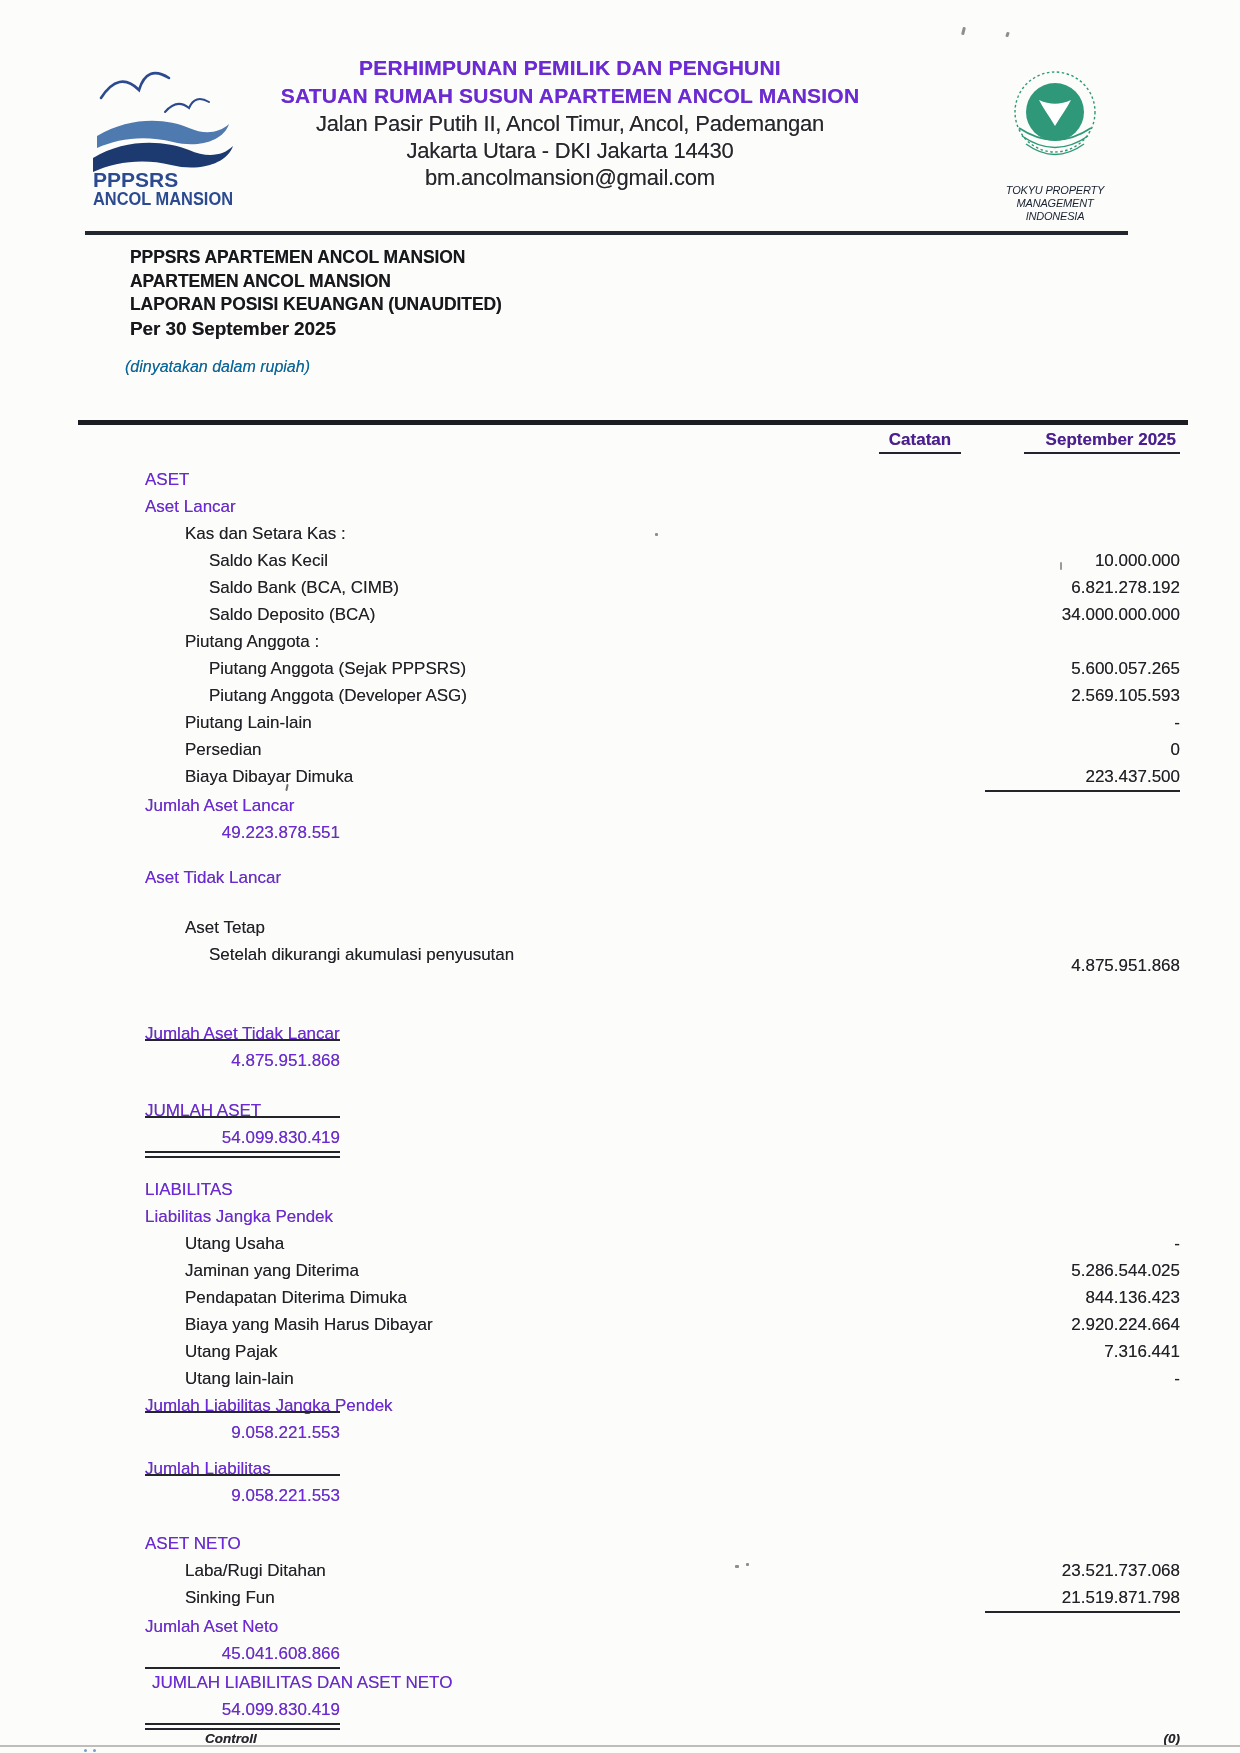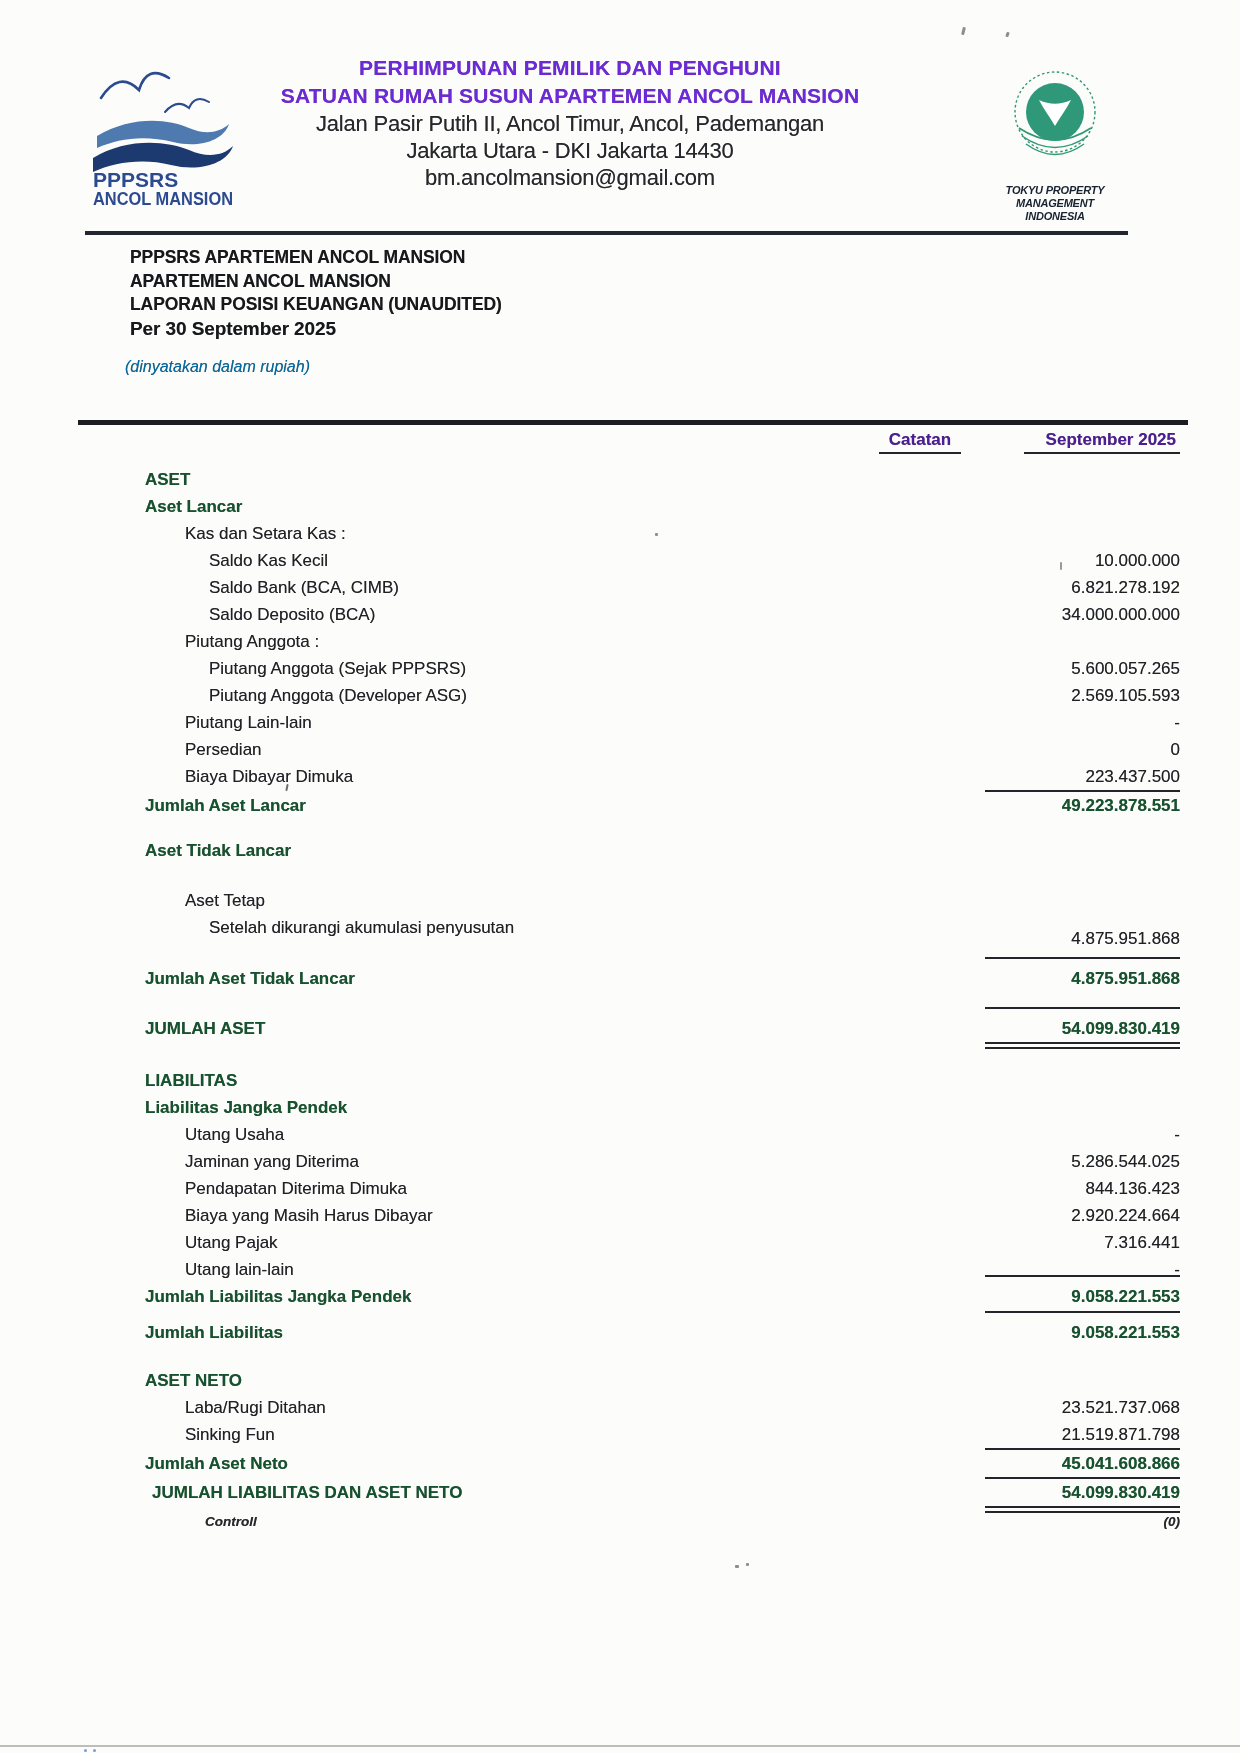--- a/index.html
+++ b/index.html
@@ -14,41 +14,41 @@
   }
   .txt{text-shadow:0 0 0.4px rgba(40,40,45,.55);}
 
   
   .letterhead{position:absolute;left:0;top:0;width:100%;height:232px;}
   .lh-center{position:absolute;left:230px;top:54px;width:680px;text-align:center;}
   .org1,.org2{font-size:21px;font-weight:700;color:#6d28d9;line-height:28px;letter-spacing:.2px;}
   .addr{font-size:22px;color:#26272c;line-height:27px;letter-spacing:-.2px;}
   .lh-left-logo{position:absolute;left:85px;top:50px;width:152px;height:158px;}
   .lh-right-logo{position:absolute;left:988px;top:66px;width:134px;text-align:center;}
-  .tokyu-text{font-size:11px;font-weight:700;font-style:italic;color:#182231;line-height:13px;letter-spacing:-.2px;margin-top:2px;}
+  .tokyu-text{font-size:11px;font-weight:400;font-style:italic;color:#182231;line-height:13px;letter-spacing:-.2px;margin-top:2px;}
   .lh-rule{position:absolute;left:85px;top:231px;width:1043px;height:4px;background:#232830;}
 
   
   .title-block{position:absolute;left:130px;top:246px;}
   .title-line{font-size:17.5px;font-weight:700;color:#17181c;line-height:23.5px;letter-spacing:-.1px;}
   .title-line.small{font-size:19px;}
   .currency-note{position:absolute;left:125px;top:358px;font-size:16px;font-style:italic;color:#0369a1;}
   .main-rule{position:absolute;left:78px;top:420px;width:1110px;height:5px;background:#1b1d22;}
 
   
   .col-head{position:absolute;left:145px;top:430px;width:1035px;display:flex;font-size:17px;font-weight:700;color:#4c1d95;}
   .col-head .sp{flex:1;}
   .col-head .c-note{width:130px;text-align:center;}
   .col-head .c-period{width:195px;text-align:right;}
   .uline-note{display:inline-block;border-bottom:2.5px solid #23252a;padding:0 10px 2px 10px;}
   .uline-period{display:inline-block;border-bottom:2.5px solid #23252a;padding:0 4px 2px 22px;}
 
   .rows{position:absolute;left:145px;top:466px;width:1035px;}
   .row{display:flex;line-height:27px;font-size:17px;}
-  .row.bold{font-weight:700;color:#14532d;}
+  .row.bold{font-weight:400;color:#6d28d9;flex-direction:column;}
   .cell-label{flex:1;white-space:nowrap;}
   .indent-1{padding-left:40px;}
   .indent-2{padding-left:64px;}
   .extra-indent{padding-left:7px;}
   .cell-catatan{width:130px;flex:none;}
   .cell-value{width:195px;flex:none;text-align:right;position:relative;white-space:nowrap;}
   .v-offset{top:11px;}
   .rule-top::before{content:"";position:absolute;left:0;right:0;top:-8px;border-top:2.5px solid #23252a;}
   .rule-bottom{border-bottom:2.5px solid #23252a;}
   .rule-double{border-bottom:2.5px solid #23252a;}
@@ -197,21 +197,21 @@
       <div class="row" style="margin-top: 23px;">
         <div class="cell-label txt indent-1">Aset Tetap</div>
         <div class="cell-catatan"></div>
         <div class="cell-value txt"></div>
       </div>
       <div class="row">
         <div class="cell-label txt indent-2">Setelah dikurangi akumulasi penyusutan</div>
         <div class="cell-catatan"></div>
         <div class="cell-value txt v-offset">4.875.951.868</div>
       </div>
-      <div class="row bold" style="margin-top: 24px;">
+      <div class="row bold" style="margin-top: 52px;">
         <div class="cell-label txt indent-0">Jumlah Aset Tidak Lancar</div>
         <div class="cell-catatan"></div>
         <div class="cell-value txt rule-top">4.875.951.868</div>
       </div>
       <div class="row bold" style="margin-top: 23px;">
         <div class="cell-label txt indent-0">JUMLAH ASET</div>
         <div class="cell-catatan"></div>
         <div class="cell-value txt rule-top rule-double">54.099.830.419</div>
       </div>
       <div class="row bold" style="margin-top: 23px;">

